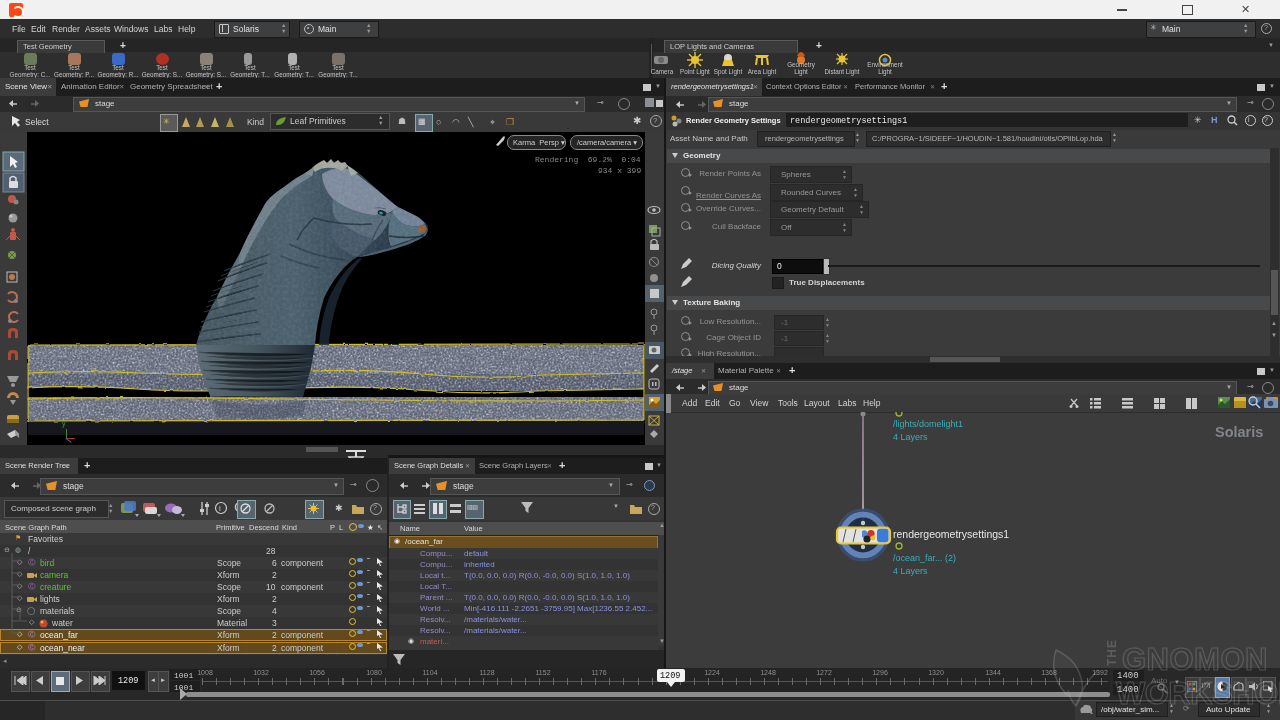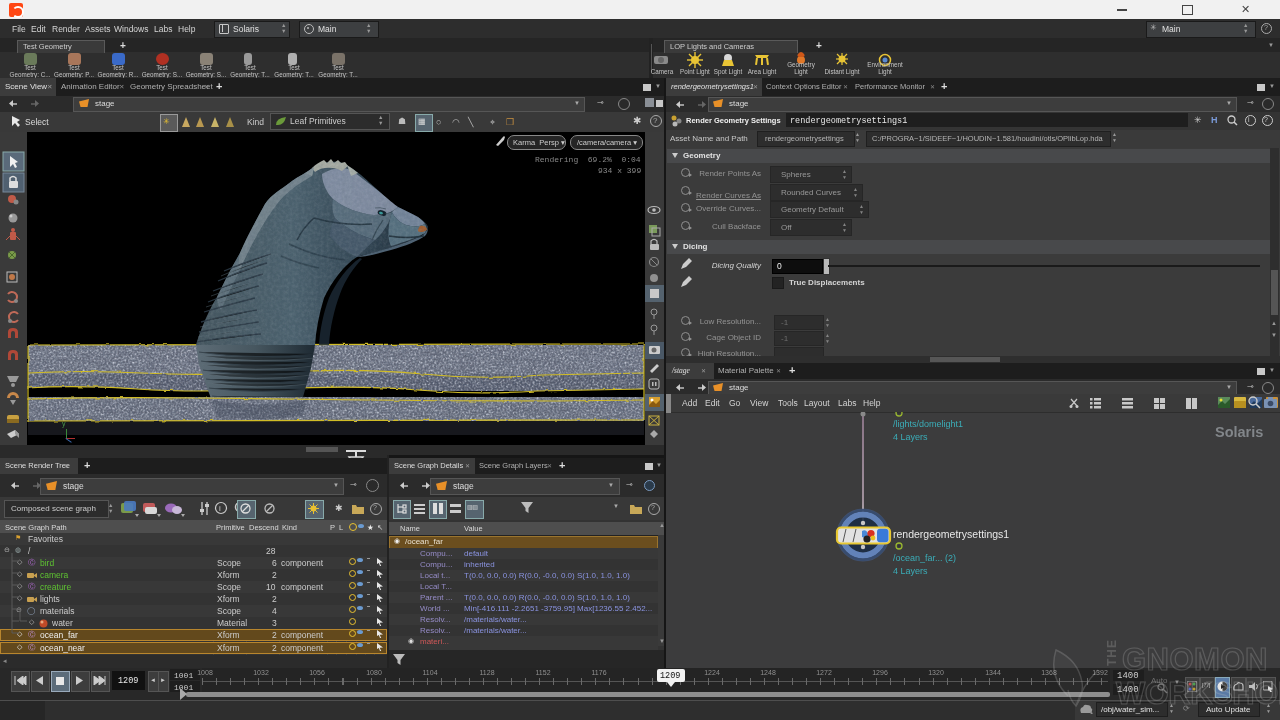--- a/index.html
+++ b/index.html
@@ -922,37 +922,37 @@
     </div>
 <div class="spn" style="left:859px;top:204px;">▲<br>▼</div>
 <div class="pico" style="top:221px;">
       <i></i>
     </div>
 <div class="plbl" style="left:666px;top:222px;">Cull Backface</div>
 <div class="pbox" style="left:770px;top:219px;width:80px;height:15px;">
       <i style="top:3px;left:10px;">Off</i>
     </div>
 <div class="spn" style="left:842px;top:222px;">▲<br>▼</div>
-<div class="sech" style="top:240px;">
-      <i></i>
-      <b>Dicing</b>
-    </div>
 <svg class="pen" style="top:258px;" width="12" height="12">
       <path d="M1,11 L3,6 L9,0 L12,3 L6,9 Z M1,11 L4,10" fill="#ccc"></path>
     </svg>
 <div class="plbl" style="left:666px;top:261px;color:#d4d4d4;font-style:italic;">Dicing Quality</div>
 <div class="a" style="left:772px;top:259px;width:49px;height:13px;background:#0d0d0d;border:1px solid #000;"></div>
 <div class="tx" style="left:777px;top:261px;color:#f0f0f0;font-size:8.5px;">0</div>
 <div class="a" style="left:823px;top:258px;width:5px;height:15px;background:#b8b8b8;border:1px solid #333;"></div>
 <div class="a" style="left:828px;top:265px;width:432px;height:2px;background:#1a1a1a;"></div>
 <svg class="pen" style="top:276px;" width="12" height="12">
       <path d="M1,11 L3,6 L9,0 L12,3 L6,9 Z M1,11 L4,10" fill="#ccc"></path>
     </svg>
 <div class="a" style="left:772px;top:277px;width:10px;height:10px;background:#232323;border:1px solid #1a1a1a;"></div>
 <div class="tx" style="left:789px;top:278px;color:#d4d4d4;font-size:8px;font-weight:bold;">True Displacements</div>
+<div class="sech" style="top:296px;">
+      <i></i>
+      <b>Texture Baking</b>
+    </div>
 <div class="pico" style="top:316px;">
       <i></i>
     </div>
 <div class="plbl" style="left:666px;top:317px;">Low Resolution...</div>
 <div class="pbox" style="left:774px;top:315px;width:48px;">
       <i style="color:#6e6e6e;">-1</i>
     </div>
 <div class="spn" style="left:825px;top:317px;">▲<br>▼</div>
 <div class="pico" style="top:332px;">
       <i></i>
@@ -970,21 +970,21 @@
 <div class="a" style="left:1270px;top:148px;width:9px;height:208px;background:#2e2e2e;"></div>
 <div class="a" style="left:1271px;top:270px;width:7px;height:45px;background:#555;"></div>
 <div class="tx" style="left:1271px;top:320px;color:#999;font-size:6px;">▲</div>
 <div class="tx" style="left:1271px;top:332px;color:#999;font-size:6px;">▼</div>
 
 <div class="a" style="left:666px;top:356px;width:614px;height:7px;background:#2e2e2e;"></div>
 <div class="a" style="left:930px;top:357px;width:70px;height:5px;background:#565656;"></div>
 
 <div class="a" style="left:666px;top:363px;width:614px;height:16px;background:#1d1d1d;"></div>
 <div class="a" style="left:666px;top:363px;width:48px;height:16px;background:#3c3c3c;"></div>
-<div class="tx" style="left:672px;top:366px;color:#e0e0e0;font-size:7.5px;font-style:italic;font-family:Liberation Serif, serif;">/stage</div>
+<div class="tx" style="left:672px;top:366px;color:#e0e0e0;font-size:7.5px;font-style:italic;">/stage</div>
 <div class="tx" style="left:701px;top:367px;color:#999;font-size:6px;">✕</div>
 <div class="tx" style="left:718px;top:366px;color:#b0b0b0;font-size:8px;">Material Palette</div>
 <div class="tx" style="left:776px;top:367px;color:#888;font-size:6px;">✕</div>
 <div class="tx" style="left:789px;top:364px;color:#ddd;font-size:11px;font-weight:bold;">+</div>
 <div class="a" style="left:1257px;top:368px;width:8px;height:7px;background:#c8c8c8;"></div>
 <div class="tx" style="left:1269px;top:367px;color:#999;font-size:6px;">▼</div>
 
 <div class="a" style="left:666px;top:379px;width:614px;height:17px;background:#2b2b2b;"></div>
 <svg class="a" style="left:672px;top:382px;" width="38" height="11">
       <path d="M8,2 L4,5.5 L8,9 Z" fill="#ccc"></path>

